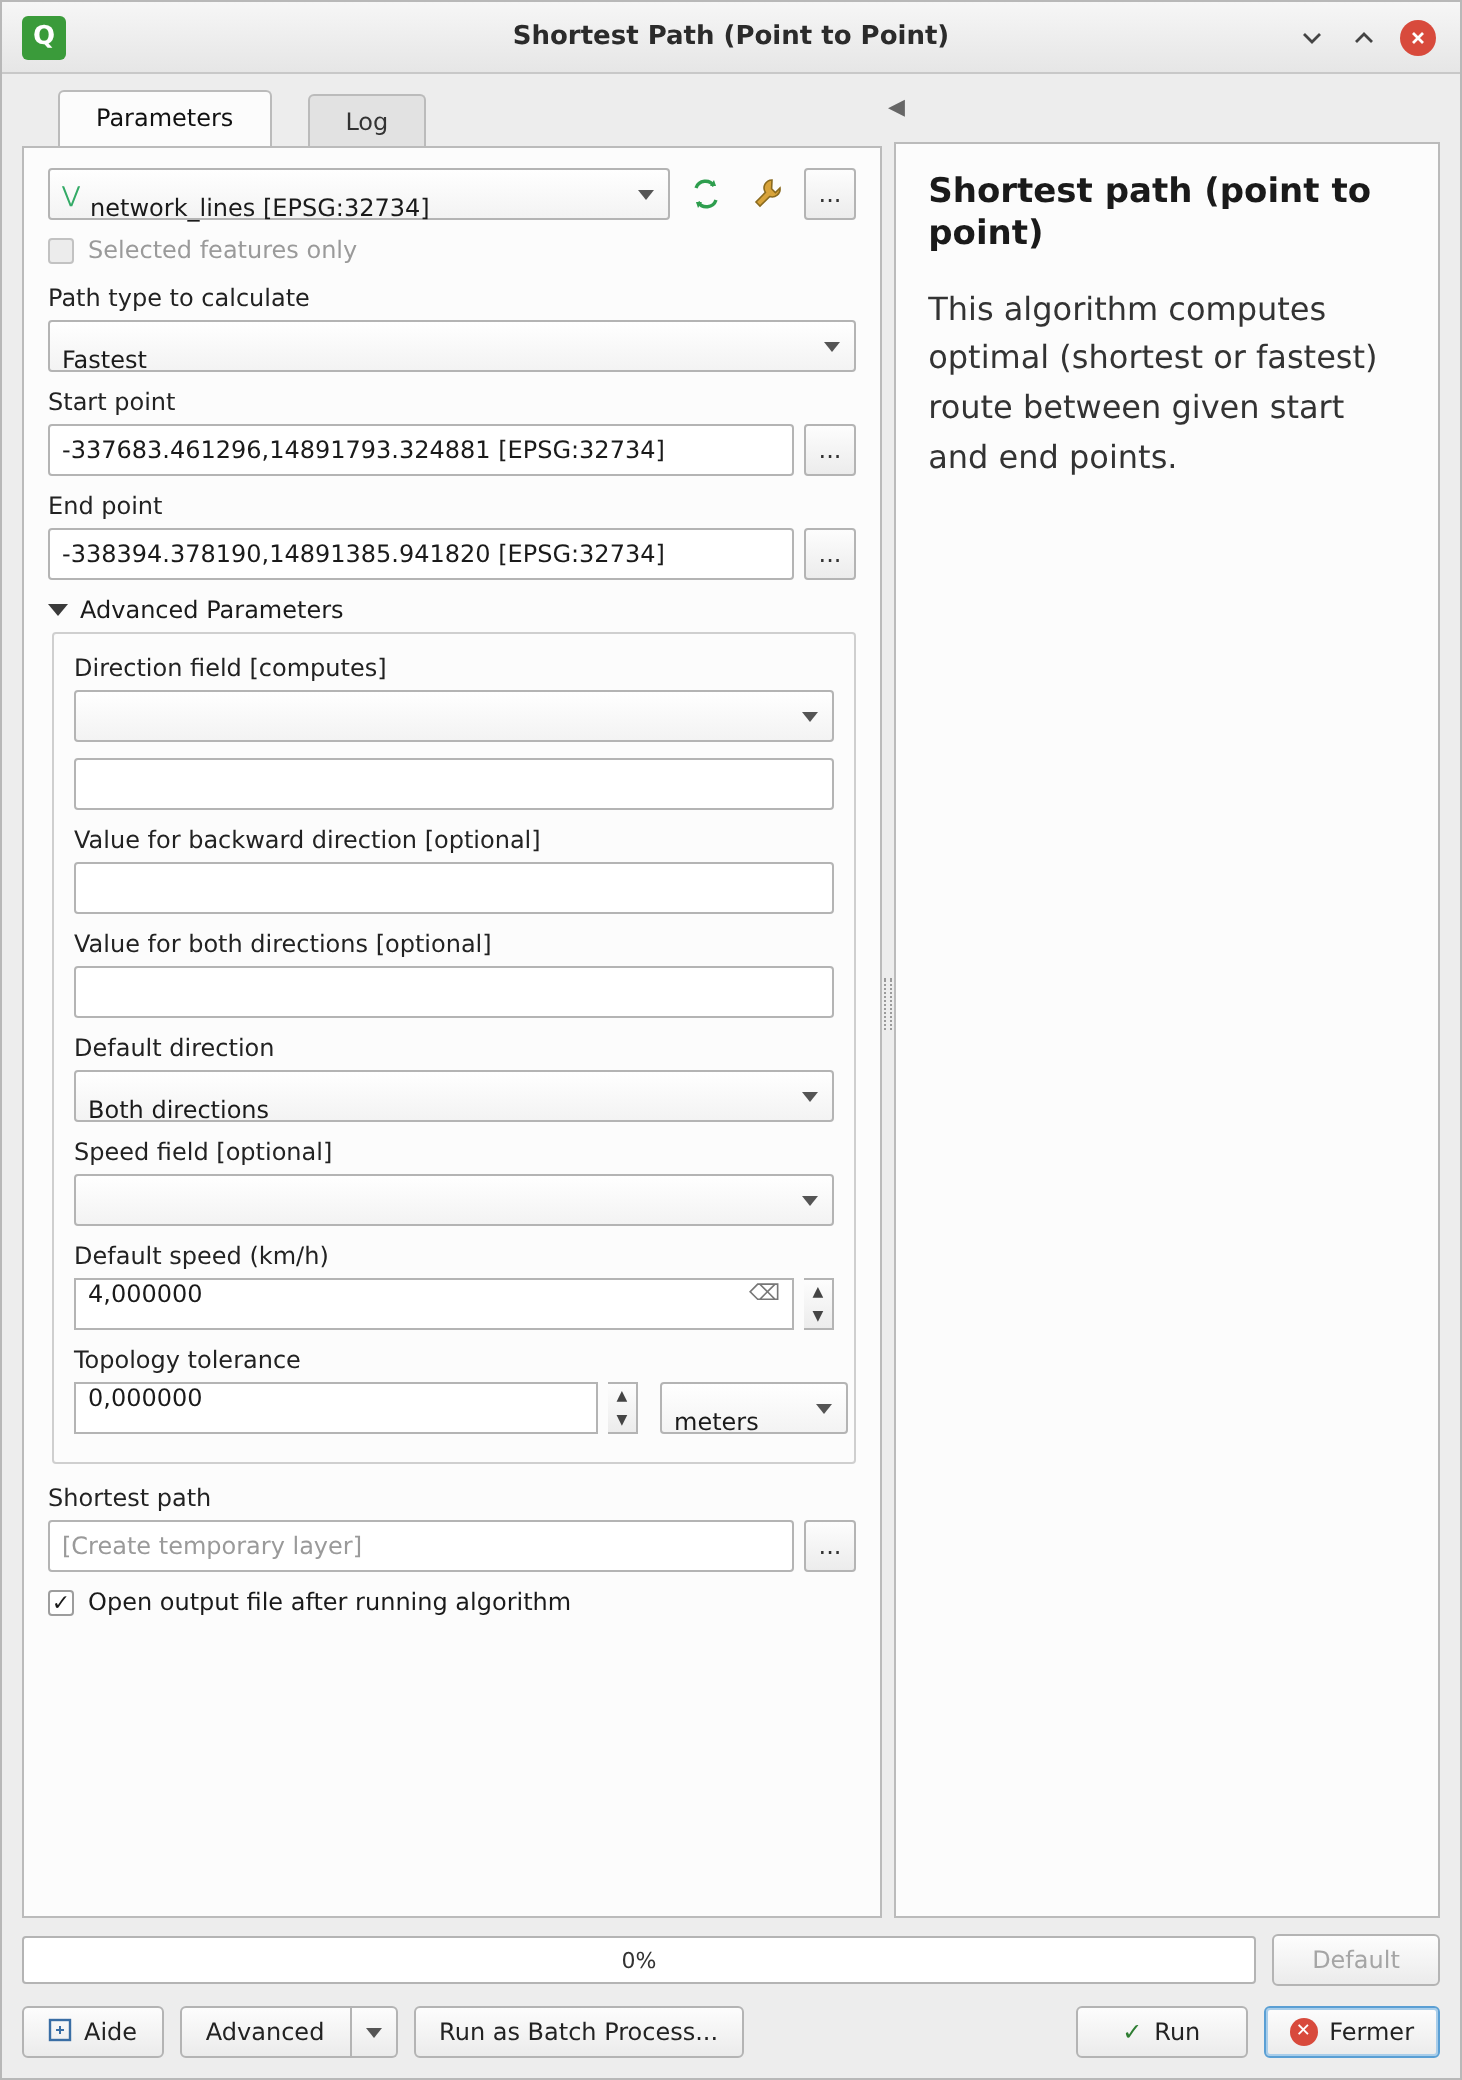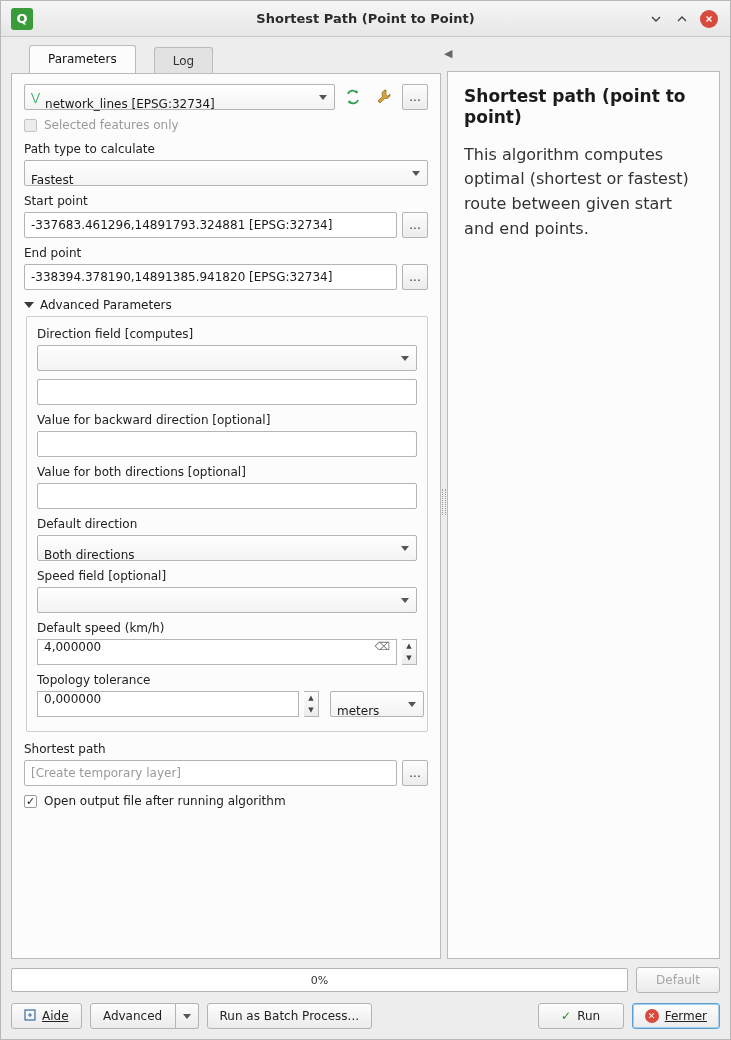--- a/index.html
+++ b/index.html
@@ -217,21 +217,21 @@
     white-space: nowrap;
   }
   .btn.disabled { color: #a5a5a5; }
   .btn.run { min-width: 86px; }
   .btn.close-btn { min-width: 86px; border-color: #5a9fd4; box-shadow: 0 0 0 1px #a8cdea inset; }
   .btn-group { display: flex; }
   .btn-group .btn:first-child { border-radius: 3px 0 0 3px; }
   .btn-group .btn.arrow { border-radius: 0 3px 3px 0; border-left: none; padding: 0 7px; }
   .buttons-row { display: flex; align-items: center; gap: 8px; }
   .spacer { flex: 1 1 auto; }
-  .u { text-decoration: underline; }
+  .u { }
   .red-x {
     width: 14px; height: 14px; border-radius: 50%;
     background: #d84a3c; color: #fff; font-size: 9px;
     display: inline-flex; align-items: center; justify-content: center;
   }
   .check-green { color: #2e7d32; font-size: 12px; }
 </style>
 </head>
 <body>
 

